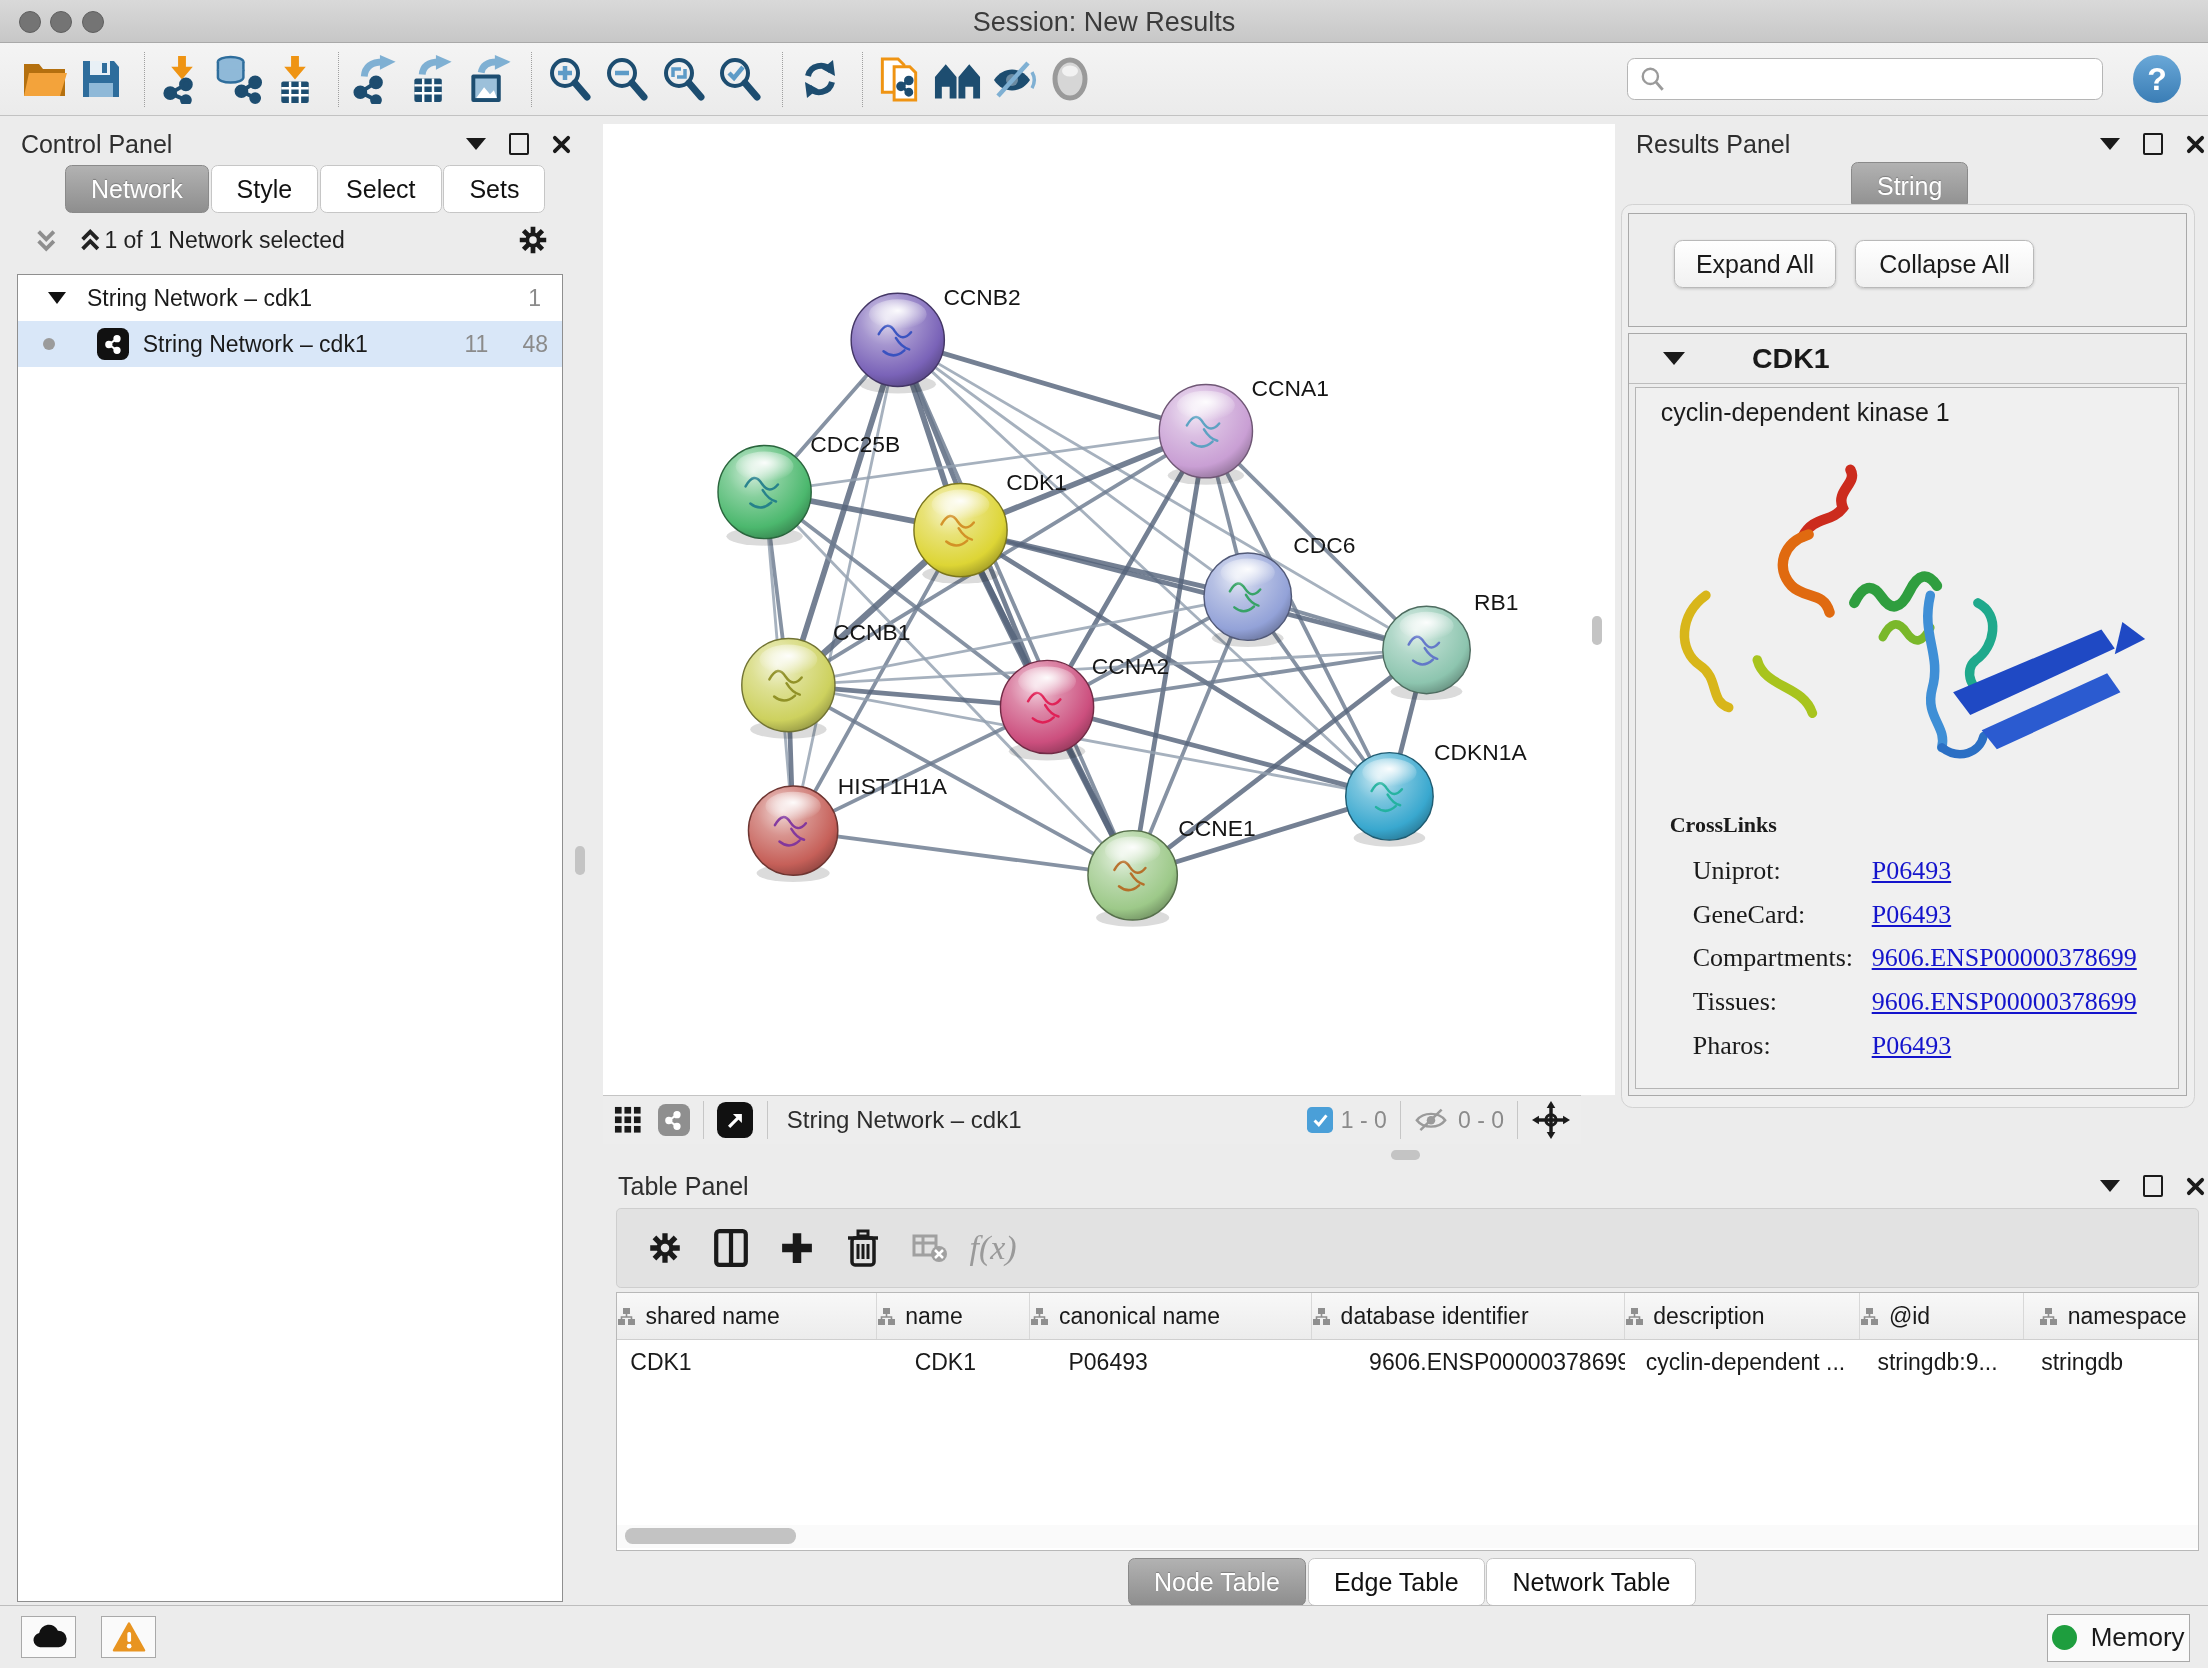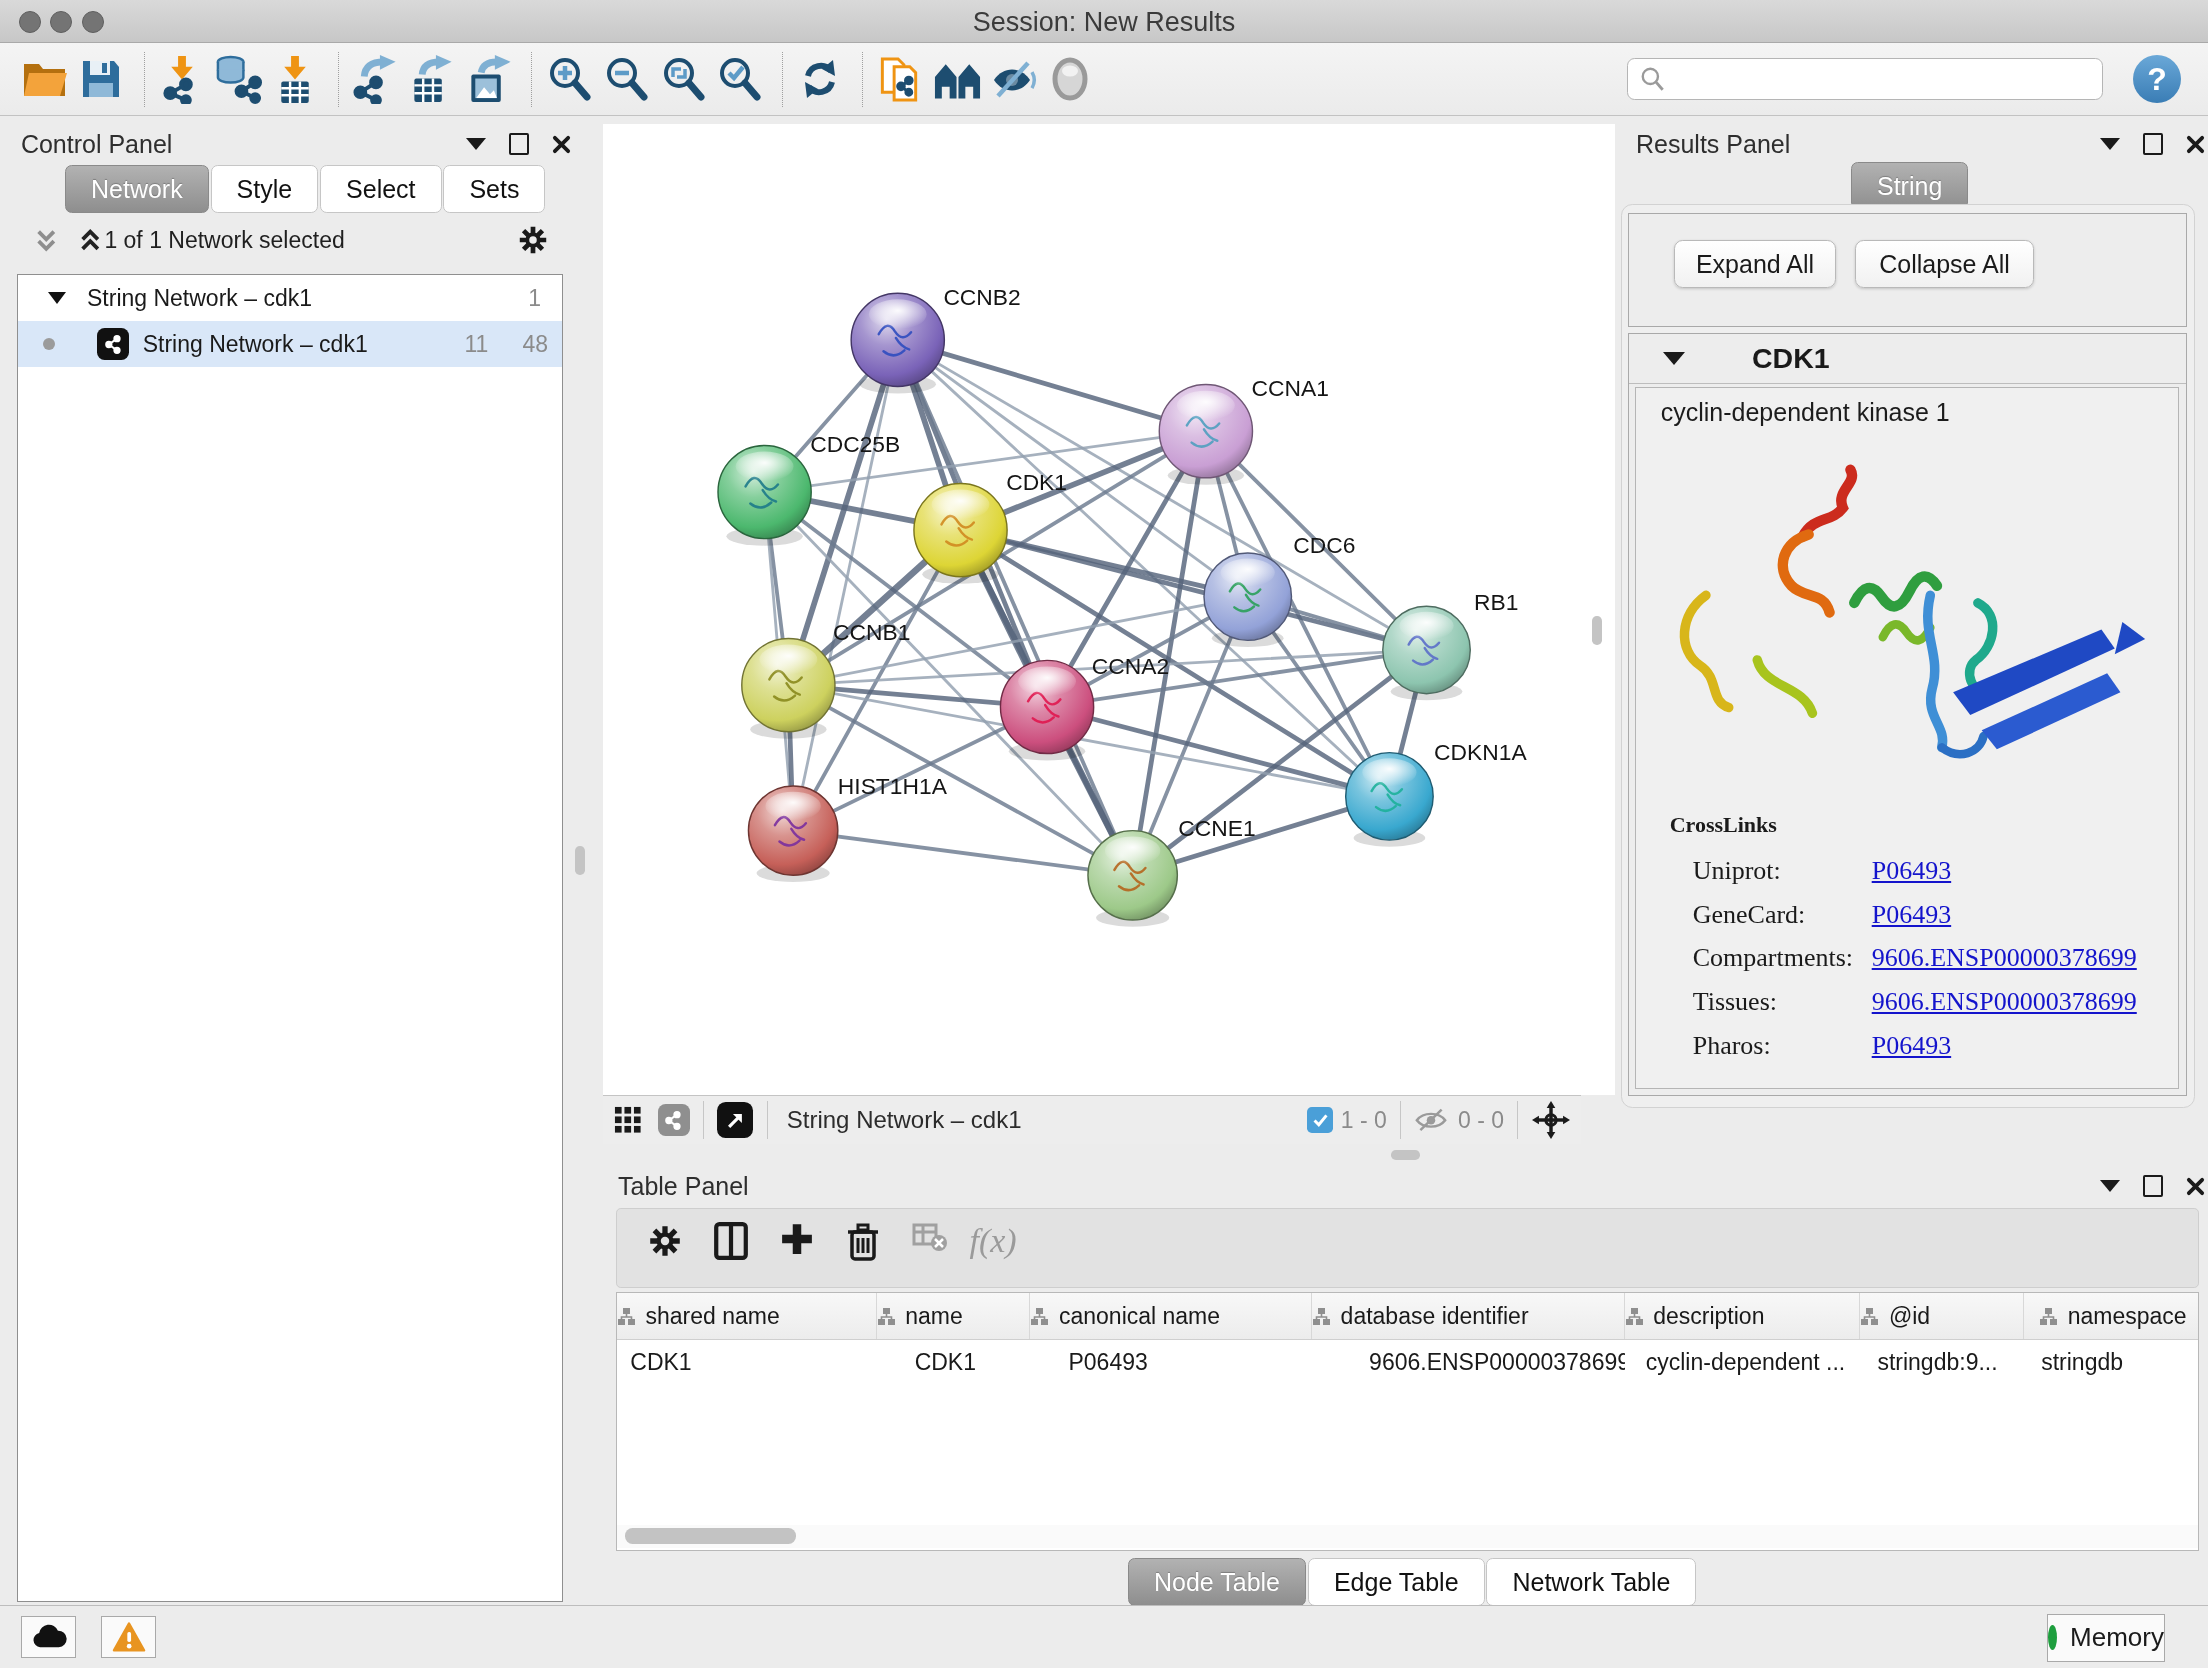--- a/index.html
+++ b/index.html
@@ -54,34 +54,34 @@
   .rp-inner{position:absolute;left:5.7px;top:53px;width:544px;height:702px;background:#f0f0f0;border:1px solid #b5b5b5;box-sizing:border-box;}
   .rp-desc{position:absolute;left:25px;top:9.5px;font-size:25px;color:#1c1c1c;}
   .serif{font-family:"Liberation Serif","DejaVu Serif",serif;}
   .xl-title{position:absolute;left:34px;top:424px;font-size:22px;font-weight:bold;}
   .xl-row{position:absolute;left:57px;width:476px;height:44px;font-size:26px;display:flex;}
   .xl-row .lab{width:179px;}
   .xl-link{color:#1414cc;text-decoration:underline;}
   .string-tab{position:absolute;left:1851px;top:162px;}
   
   .tp-toolbar{position:absolute;left:616px;top:1208px;width:1583px;height:80px;background:#e2e2e2;border:1px solid #cecece;border-radius:4.8px;display:flex;align-items:center;padding-left:21px;box-sizing:border-box;}
-  .tp-toolbar .ic{width:53px;height:53px;display:flex;justify-content:center;margin-right:13.3px;}
+  .tp-toolbar .ic{width:53px;height:53px;display:flex;align-items:center;justify-content:center;margin-right:13.3px;}
   .fx{font-family:"Liberation Serif","DejaVu Serif",serif;font-style:italic;font-size:34px;color:#9a9a9a;}
   .tablebox{position:absolute;left:616px;top:1292px;width:1583px;height:259px;background:#fff;border:1px solid #b8b8b8;box-sizing:border-box;overflow:hidden;}
   .thead{display:flex;height:46px;background:linear-gradient(#f8f8f8,#ececec);border-bottom:1px solid #cfcfcf;}
   .th{display:flex;align-items:center;justify-content:flex-start;gap:9.5px;font-size:23px;color:#191919;border-right:1px solid #d8d8d8;box-sizing:border-box;overflow:hidden;white-space:nowrap;}
   .trowd{display:flex;height:44px;}
   .td{display:flex;align-items:center;padding-left:13.3px;font-size:23px;box-sizing:border-box;overflow:hidden;white-space:nowrap;}
   .hscroll{position:absolute;left:0;bottom:1.9px;width:100%;height:23px;background:#fafafa;}
   .hthumb{position:absolute;left:7.6px;top:2.9px;width:171px;height:16px;border-radius:7.6px;background:#c3c3c3;}
   .bottom-tabs{position:absolute;left:1128px;top:1558px;display:flex;}
   
   .statusbar{position:absolute;left:0;top:1605px;width:2208px;height:63px;background:#ececec;border-top:1.9px solid #bdbdbd;}
   .sbtn{position:absolute;top:9.5px;width:55px;height:42px;background:#fafafa;border:1.9px solid #a9a9a9;display:flex;align-items:center;justify-content:center;box-sizing:border-box;}
-  .mem-btn{position:absolute;left:2047px;top:7.6px;width:118px;height:48px;background:#fafafa;border:1.9px solid #a9a9a9;display:flex;align-items:center;justify-content:center;gap:13.3px;font-size:26px;box-sizing:border-box;}
+  .mem-btn{position:absolute;left:2047px;top:7.6px;width:143px;height:48px;background:#fafafa;border:1.9px solid #a9a9a9;display:flex;align-items:center;justify-content:center;gap:13.3px;font-size:26px;box-sizing:border-box;}
   .mem-dot{width:25px;height:25px;border-radius:50%;background:#1e9e3e;}
   svg{display:block;}
 </style>
 </head>
 <body>
 
 <div class="app">
 
   <div class="titlebar">
     <div class="tl" style="left:19px"></div>

